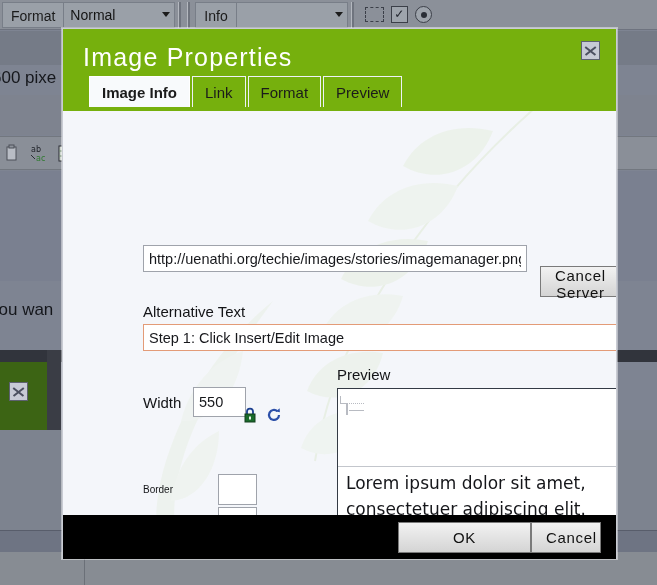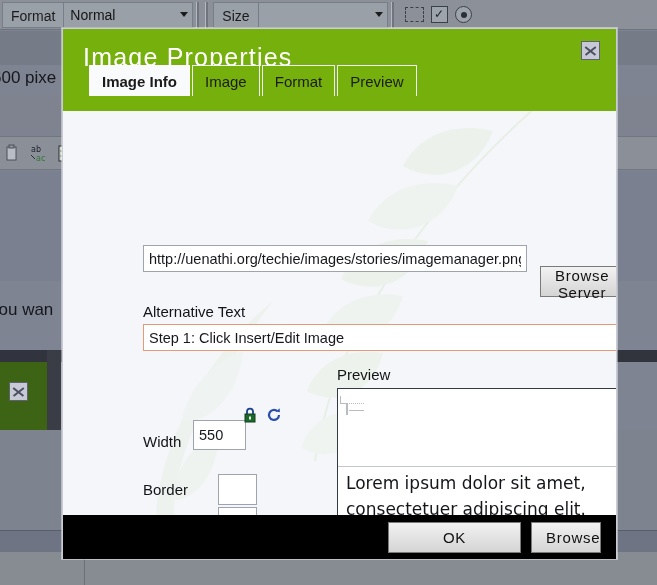--- a/index.html
+++ b/index.html
@@ -21,21 +21,21 @@
     border-bottom:1px solid #6e737f;
     display:flex; align-items:center;
   }
   .tb-group { display:flex; align-items:center; height:26px; margin-left:2px; }
   .tb-label {
     background:#9aa0a8; color:#1b1b1b; font-size:14px;
     padding:3px 8px; height:26px; line-height:20px;
     border:1px solid #787e88; border-right:none;
   }
   .tb-combo {
-    background:#9aa0a8; height:26px; width:130px;
+    background:#9aa0a8; height:26px; width:112px;
     border:1px solid #787e88; display:flex; align-items:center;
     justify-content:space-between; padding:0 4px 0 6px;
     font-size:14px; color:#141414;
   }
   .tb-combo .arr {
     width:0;height:0;border-left:4px solid transparent;border-right:4px solid transparent;
     border-top:5px solid #1c1c1c;
   }
   .tb-sep { width:3px; height:26px; background:#6f747e; margin:0 3px;
             border-left:1px solid #b4b8bf; }
@@ -90,21 +90,21 @@
   .dlg-header {
     position:relative; height:82px; background:#76b00d;
     padding:12px 0 0 20px;
   }
   .dlg-title {
     font-size:25px; color:#ffffff; letter-spacing:1.2px; font-weight:normal;
     margin:0; padding:0 0 2px 0; line-height:32px;
   }
   .dlg-close { position:absolute; right:16px; top:12px; }
 
-  .tabs { position:absolute; left:26px; bottom:15px; display:flex; align-items:flex-end; }
+  .tabs { position:absolute; left:26px; bottom:4px; display:flex; align-items:flex-end; }
   .tab {
     background:#76b00d; color:#1b1b1b; font-size:15px;
     padding:6px 12px 6px 12px; line-height:19px; height:31px;
     border:1px solid #eef2f7; border-bottom:none; margin-right:2px;
   }
   .tab.active { background:#f8fafc; font-weight:bold; border-color:#ffffff; }
 
   .dlg-body { position:relative; height:404px; overflow:hidden; background:#f4f6fa; }
 
   
@@ -126,28 +126,28 @@
   }
   #browse-server { position:absolute; left:477px; top:155px; }
 
   .row-alt { position:absolute; left:80px; top:192px; }
   #alt-input {
     width:525px; margin-top:4px; border:1px solid #e39b77;
   }
 
   
   .sizes { position:absolute; left:80px; top:275px; }
-  .srow { display:flex; align-items:flex-end; height:32px; margin-bottom:2px;margin-top:32px; }
+  .srow { display:flex; align-items:center; height:32px; margin-bottom:2px; }
   .srow .lbl { width:50px; font-size:15px; color:#131417; }
   .small-inp { width:53px; height:30px; }
   .lockcol { position:absolute; left:180px; top:296px; display:flex; gap:9px; align-items:center; }
 
   .others { position:absolute; left:80px; top:362px; }
   .orow { display:flex; align-items:center; height:33px; }
-  .orow .lbl { width:75px; font-size:15px; color:#131417; }
+  .orow .lbl { width:75px; font-size:10px; color:#131417; }
   .box-inp { width:39px; height:31px; }
 
   
   .preview-wrap { position:absolute; left:274px; top:255px; }
   .preview-label { font-size:15px; color:#131417; margin-bottom:5px; }
   .preview-box {
     width:331px; height:232px; background:#ffffff; border:1px solid #333a44;
     position:relative; overflow:hidden;
   }
   .pv-img-area { height:78px; border-bottom:1px solid #c3c6cc; padding:8px 0 0 8px; }
@@ -158,42 +158,42 @@
     background:#fff;border-left:1px solid #b8bbc2;border-bottom:1px solid #b8bbc2;}
   .brk-lg:after{content:"";position:absolute;left:2px;bottom:3px;width:15px;height:6px;
     border-top:1px dotted #b8bbc2;border-bottom:1px solid #b8bbc2;}
   .pv-text {
     padding:4px 8px 0 8px; font-size:17px; line-height:25.5px;
     color:#15161a; font-family:"DejaVu Sans", sans-serif; width:318px;
   }
 
   .dlg-footer {
     height:44px; background:#000000; display:flex; align-items:center;
-    justify-content:flex-end; padding-right:15px; gap:10px;
+    justify-content:flex-end; padding-right:15px; 
   }
   #ok-button { width:133px; }
   #cancel-button { width:70px; }
 </style>
 </head>
 <body>
 
 <div id="bg">
 
   <div class="bg-toolbar">
     <div class="tb-group">
       <div class="tb-label">Format</div>
       <div class="tb-combo">
         <span>Normal</span>
         <span class="arr"></span>
       </div>
     </div>
     <div class="tb-sep"></div>
     <div class="tb-sep"></div>
     <div class="tb-group">
-      <div class="tb-label">Size</div>
+      <div class="tb-label">Info</div>
       <div class="tb-combo">
         <span></span>
         <span class="arr"></span>
       </div>
     </div>
     <div class="tb-sep"></div>
     <div class="tb-icons">
       <div class="ic-dash"></div>
       <div class="ic-check">✓</div>
       <div class="ic-radio"></div>
@@ -240,21 +240,21 @@
 </div>
 
 <div class="dialog">
 
   <div class="dlg-header">
     <h1 class="dlg-title">Image Properties</h1>
     <span class="dlg-close brokenimg"></span>
 
     <div class="tabs">
       <div class="tab active">Image Info</div>
-      <div class="tab">Image</div>
+      <div class="tab">Link</div>
       <div class="tab">Format</div>
       <div class="tab">Preview</div>
     </div>
   </div>
 
   <div class="dlg-body">
 
     <div class="leaf" style="left:180px;top:-20px;">
       <svg width="420" height="420" viewBox="0 0 420 420">
         <g fill="none" stroke="#cfe0b6" stroke-width="2">
@@ -274,21 +274,21 @@
           <path d="M150 10 C100 50 60 110 40 180 C34 205 32 222 34 238 L52 238 C48 200 60 150 90 100 C112 62 134 32 150 10 Z" fill="#d8e6c6"></path>
           <path d="M120 60 C90 70 66 96 58 130 C92 132 116 100 120 60 Z" fill="#e0ebd3"></path>
           <path d="M96 140 C70 152 52 178 48 210 C78 208 96 176 96 140 Z" fill="#dfeace"></path>
         </g>
       </svg>
     </div>
 
     <div class="row-url">
       <input id="url-input" class="inp" type="text" value="http://uenathi.org/techie/images/stories/imagemanager.png" style="">
     </div>
-    <button id="browse-server" class="btn">Browse Server</button>
+    <button id="browse-server" class="btn">Cancel Server</button>
 
     <div class="row-alt">
       <div class="fld-label">Alternative Text</div>
       <input id="alt-input" class="inp" type="text" value="Step 1: Click Insert/Edit Image" style="">
     </div>
 
     <div class="sizes">
       <div class="srow">
         <span class="lbl">Width</span>
         <input class="inp small-inp" type="text" value="550" style="">
@@ -330,15 +330,15 @@
         </div>
         <div class="pv-text">Lorem ipsum dolor sit amet, consectetuer adipiscing elit. Maecenas feugiat consequat diam. Maecenas metus. Vivamus diam purus, cursus a, commodo non, facilisis vitae, nulla. Aenean dictum lacinia tortor. Nunc</div>
 
       </div>
     </div>
 
   </div>
 
   <div class="dlg-footer">
     <button id="ok-button" class="btn">OK</button>
-    <button id="cancel-button" class="btn">Browse</button>
+    <button id="cancel-button" class="btn">Cancel</button>
   </div>
 </div>
 
 </body></html>

